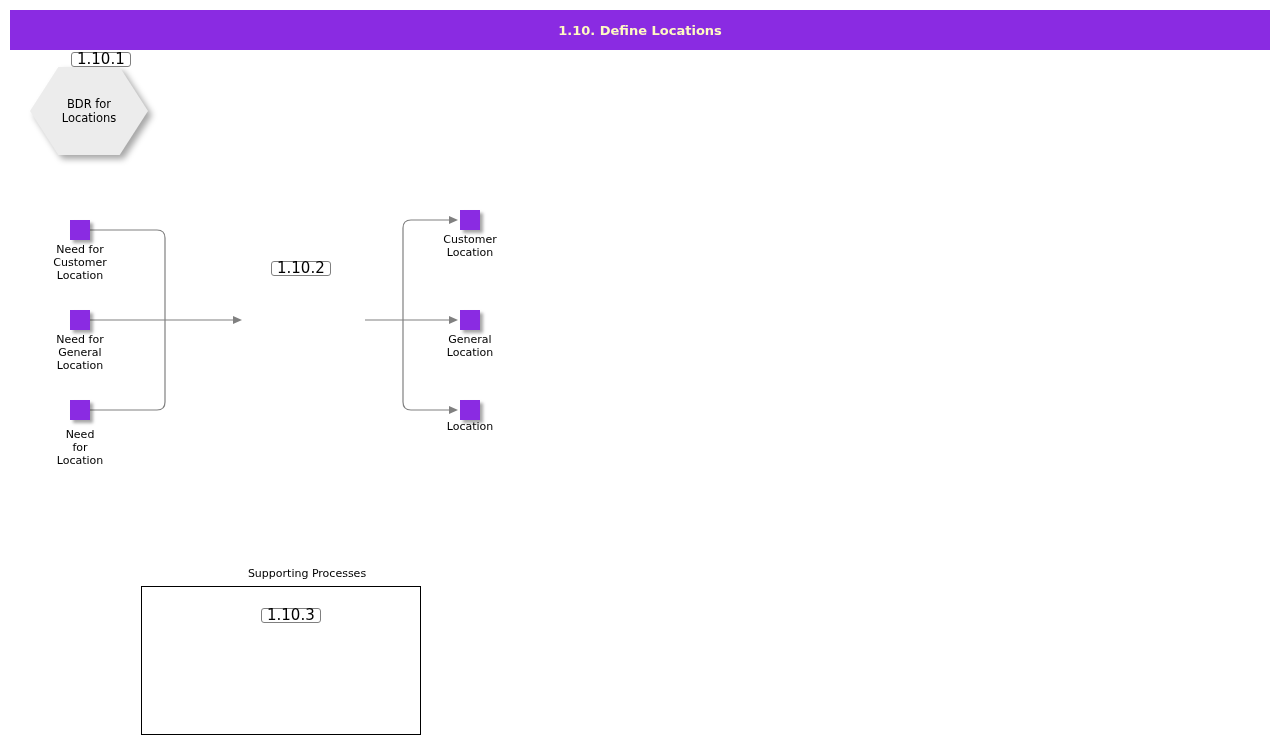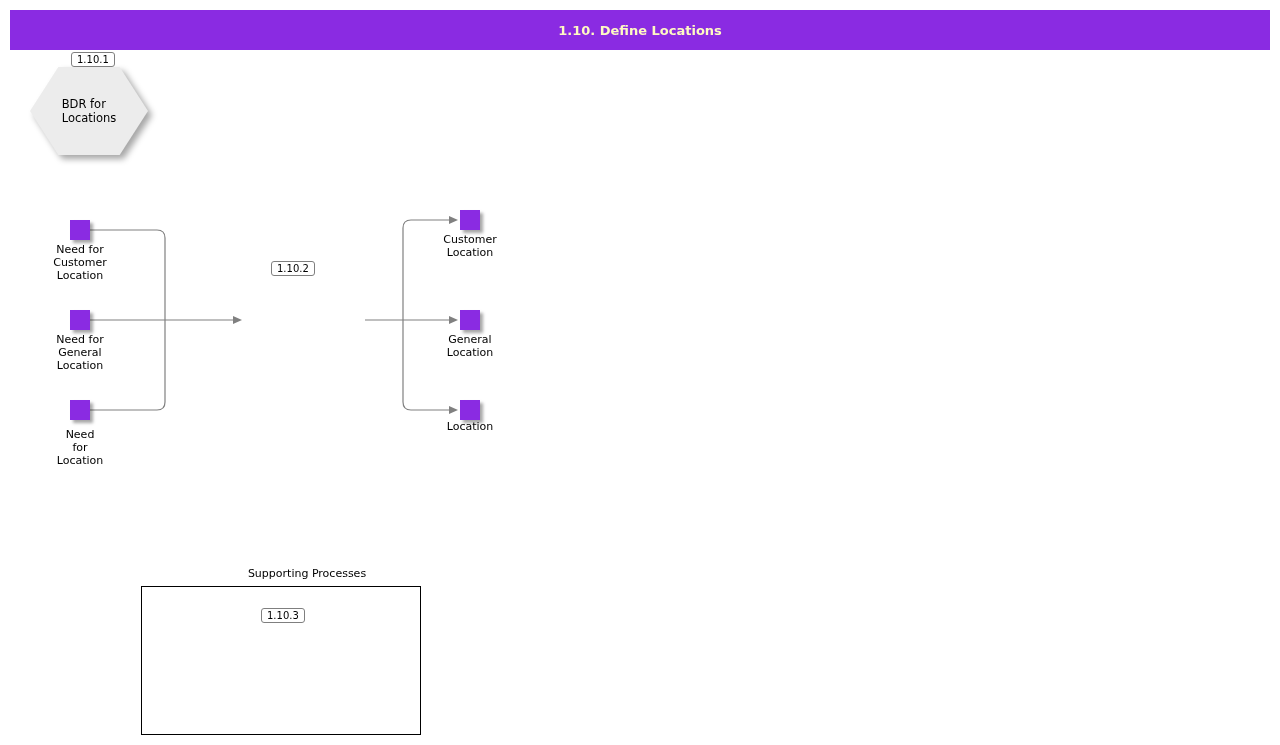--- a/index.html
+++ b/index.html
@@ -11,26 +11,26 @@
     position:absolute; left:10px; top:10px; width:1260px; height:40px;
     background:var(--accent,#8a2be2); color:#fef9c3;
     display:flex; align-items:center; justify-content:center;
     font-weight:bold; font-size:13px;
   }
   .connectors { position:absolute; left:0; top:0; }
   .connector { fill:none; stroke:var(--line,#808080); stroke-width:1.2; }
   .arrow { fill:var(--line,#808080); stroke:none; }
   .tag {
     position:absolute; z-index:3; background:#fff; border:1px solid #7f7f7f;
-    border-radius:3px; font-size:10px; line-height:13px; padding:0 5px; text-align:center;
+    border-radius:3px; font-size:15px; line-height:13px; padding:0 5px; text-align:center;
   }
   .shadow { position:absolute; filter:drop-shadow(4px 4px 3px rgba(0,0,0,0.35)); z-index:2; }
   .shape {
     width:100%; height:100%; display:flex; align-items:center; justify-content:center;
-    text-align:left; font-size:11.5px; line-height:14px; white-space:pre-line;
+    text-align:center; font-size:11.5px; line-height:14px; white-space:pre-line;
   }
   .hex {
     background:var(--hex_fill,#ececec);
     clip-path:polygon(0% 50%, 24% 0%, 76% 0%, 100% 50%, 76% 100%, 24% 100%);
   }
   .chevron {
     background:var(--shape_fill,#dcdcdc);
     clip-path:polygon(0% 0%, 82% 0%, 100% 50%, 82% 100%, 0% 100%, 16% 50%);
   }
   .chevron-small {

